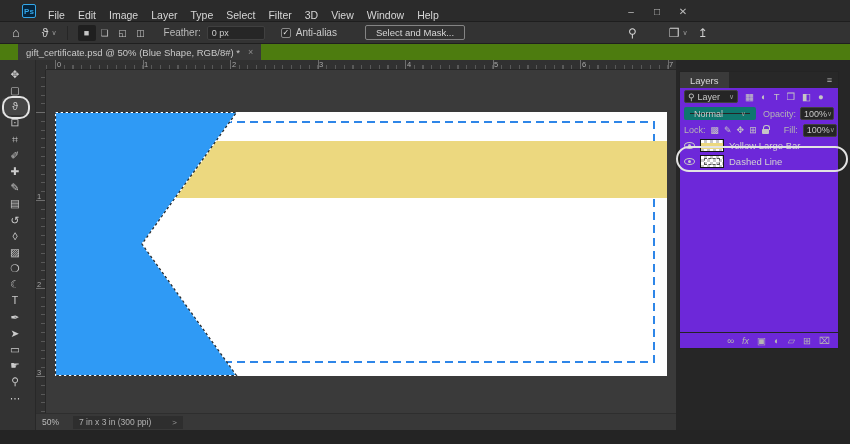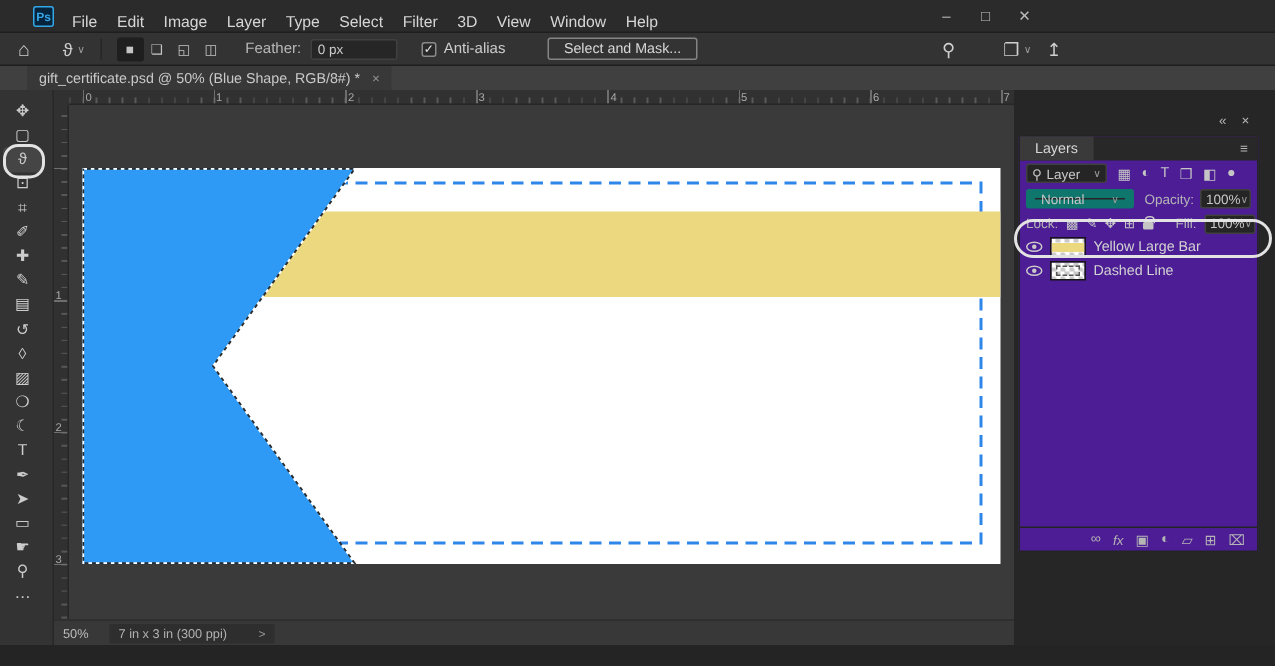--- a/index.html
+++ b/index.html
@@ -25,21 +25,21 @@
   .mode { width:18px; height:16px; display:flex; align-items:center; justify-content:center; font-size:9px; color:#c5c5c5; border-radius:2px; }
   .mode.active { background:#1f1f1f; }
   .opt-label { color:#b9b9b9; margin-left:14px; }
   .feather-box { margin-left:6px; width:58px; height:14px; background:#262626; border:1px solid #404040; border-radius:2px; color:#cccccc; font-size:9px; padding:0 4px; display:flex; align-items:center; }
   .checkbox { margin-left:16px; width:10px; height:10px; background:#2a2a2a; border:1px solid #8a8a8a; border-radius:2px; color:#e8e8e8; font-size:8px; display:flex; align-items:center; justify-content:center; }
   .cb-label { margin-left:5px; color:#cccccc; }
   .snm-btn { margin-left:28px; height:15px; border:1px solid #848484; border-radius:2px; padding:0 10px; font-size:9.5px; color:#d8d8d8; display:flex; align-items:center; }
   .opt-right { position:absolute; left:628px; display:flex; align-items:center; gap:10px; }
 
   
-  .tabstrip { left:0; top:44px; width:850px; height:16px; background:#404040; display:flex; }
+  .tabstrip { left:0; top:44px; width:850px; height:16px; background:#4d7c0f; display:flex; }
   .doc-tab { margin-left:18px; height:16px; background:#383838; display:flex; align-items:center; padding:0 8px; font-size:9.5px; color:#c9c9c9; gap:8px; }
   .tab-close { color:#8f8f8f; font-size:9px; }
 
   
   .toolcol { left:0; top:60px; width:36px; height:370px; background:#333333; border-right:1px solid #282828; }
   .tools { position:absolute; left:0; top:6px; width:30px; display:flex; flex-direction:column; align-items:center; }
   .tool { width:26px; height:16.2px; display:flex; align-items:center; justify-content:center; font-size:10.5px; color:#cccccc; line-height:1; }
   .tool.selected { background:#454545; border-radius:3px; }
 
   
@@ -59,21 +59,21 @@
   
   .statusbar { left:36px; top:413px; width:640px; height:17px; background:#383838; border-top:1px solid #2e2e2e; display:flex; align-items:center; font-size:8.5px; color:#bdbdbd; }
   .zoom-pct { margin-left:6px; }
   .doc-field { margin-left:14px; width:110px; height:13px; background:#2e2e2e; display:flex; align-items:center; justify-content:space-between; padding:0 6px; color:#b2b2b2; }
   .doc-field .chevr { color:#9a9a9a; font-size:8px; }
   .bottomstrip { left:0; top:430px; width:850px; height:14px; background:#242424; }
 
   
   .rightarea { left:676px; top:60px; width:174px; height:370px; background:#262626; }
   .panel-mini { position:absolute; left:679px; top:74px; width:160px; height:12px; display:flex; justify-content:flex-end; align-items:center; gap:10px; padding-right:6px; font-size:9px; color:#b5b5b5; }
-  .panel { left:679px; top:90px; width:160px; height:278px; background:#4c1d95; border:1px solid #242424; display:flex; flex-direction:column; }
+  .panel { left:679px; top:71px; width:160px; height:278px; background:#6d28d9; border:1px solid #242424; display:flex; flex-direction:column; }
   .panel-tabs { height:16px; background:#282828; display:flex; align-items:center; }
   .panel-tab { height:16px; background:#3a3a3a; padding:0 10px; display:flex; align-items:center; font-size:9.5px; color:#d8d8d8; }
   .panel-menu { margin-left:auto; margin-right:6px; font-size:9px; color:#b5b5b5; }
   .prow { display:flex; align-items:center; padding:0 4px; font-size:9px; color:#b5b5b5; }
   .filter-row { height:17px; gap:4px; }
   .kind-box { width:54px; height:13px; background:#252525; border:1px solid #404040; border-radius:2px; display:flex; align-items:center; gap:3px; padding:0 3px; color:#c8c8c8; }
   .f-ico { font-size:9.5px; color:#c5c5c5; margin-left:3px; }
   .blend-row { height:17px; }
   .blend-box { width:74px; height:13px; background:#252525; border:6px solid #0f766e; border-radius:2px; display:flex; align-items:center; justify-content:space-between; padding:0 4px; color:#c8c8c8; }
   .mini-box { width:34px; height:13px; background:#252525; border:1px solid #404040; border-radius:2px; display:flex; align-items:center; justify-content:space-between; padding:0 3px; color:#c8c8c8; }

